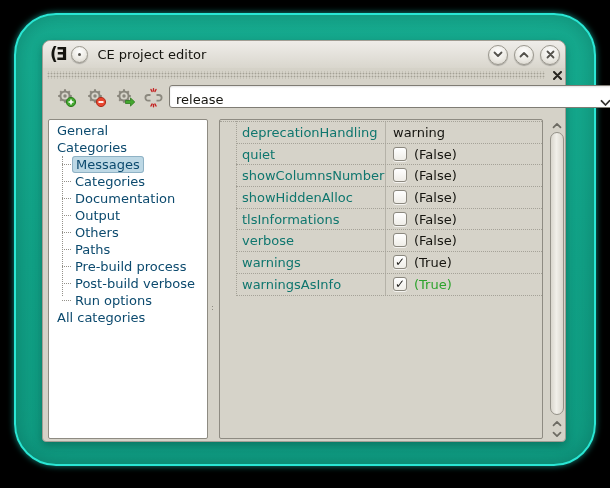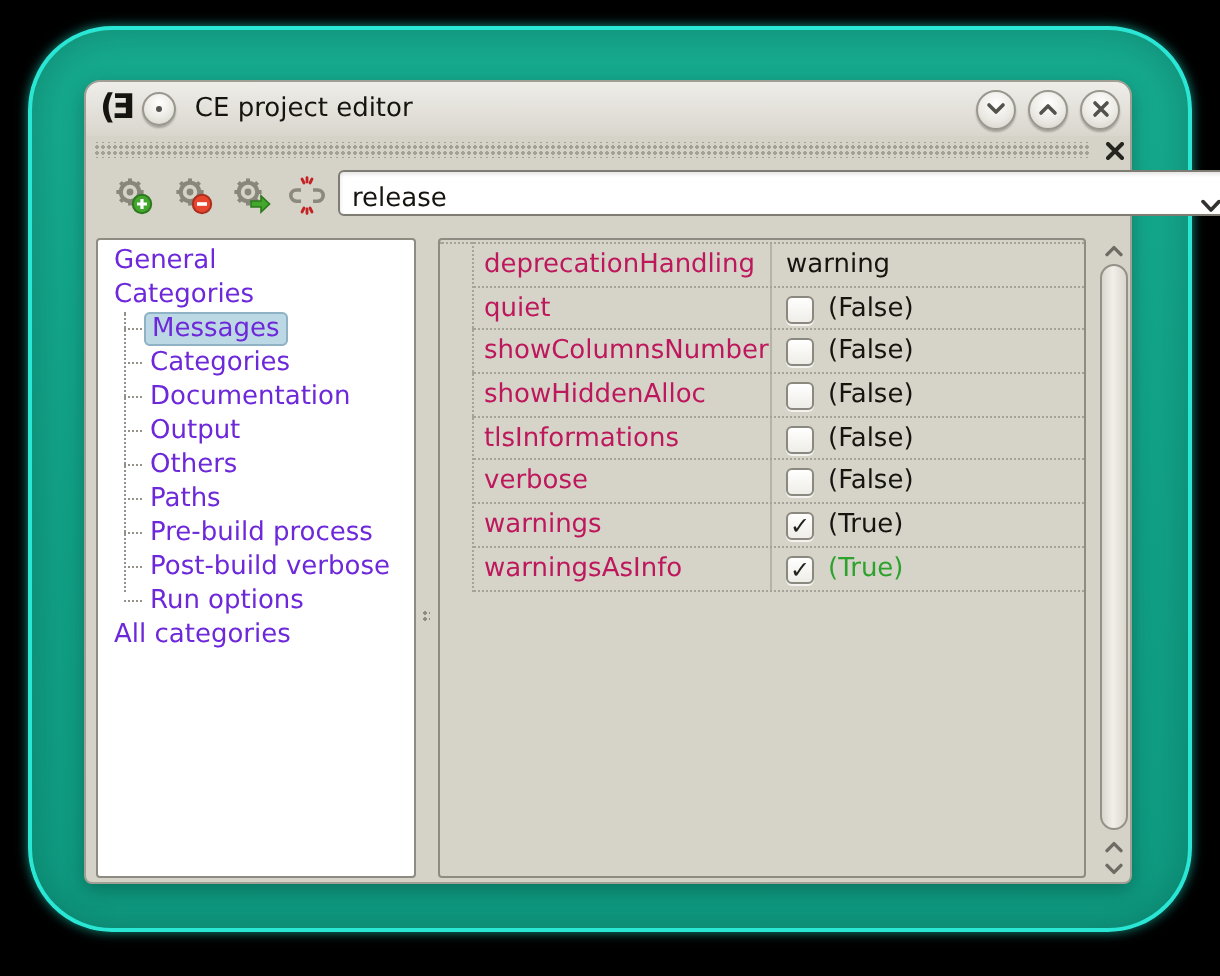--- a/index.html
+++ b/index.html
@@ -39,37 +39,37 @@
   
   .toolbtn{position:absolute;top:44px;width:22px;height:24px;display:flex;align-items:center;justify-content:center;}
   .combo{position:absolute;left:126px;top:44px;width:450px;height:23px;background:#fff;border:1px solid #7f7c74;
     border-radius:3px;display:flex;align-items:flex-end;box-shadow:inset 0 1px 2px rgba(0,0,0,.12);}
   .combo input{border:0;outline:0;flex:1;font-size:13px;color:#15140f;padding:0 0 0 6px;background:transparent;}
   .combo .arrow{padding:0 7px 0 4px;display:flex;align-items:center;}
 
   
   .tree{position:absolute;left:5px;top:78px;width:160px;height:320px;background:#fff;
     border:1px solid #8e8b82;border-radius:2px;padding-top:2px;overflow:hidden;}
-  .tree-item{position:relative;height:17px;line-height:17px;font-size:13px;color:#6d28d9;padding-left:8px;white-space:nowrap;}
+  .tree-item{position:relative;height:17px;line-height:17px;font-size:13px;color:#0c4a6e;padding-left:8px;white-space:nowrap;}
   .tree-item.child{padding-left:26px;}
   .tree-item.child::before{content:"";position:absolute;left:13px;top:8px;width:9px;border-top:1px dotted #94918a;}
   .tree-vline{position:absolute;left:13px;top:36px;height:140px;border-left:1px dotted #94918a;}
   .sel{background:#bdd8e5;border:1px solid #8fb2c5;border-radius:3px;padding:0 3px;margin-left:-3px;}
 
   .splitter-grip{position:absolute;left:168px;top:264px;width:4px;height:6px;
     background-image:radial-gradient(circle,#8e8b82 0.9px,transparent 1px);background-size:3px 3px;}
 
   .table{position:absolute;left:176px;top:78px;width:324px;height:320px;background:#d6d3c9;
     border:1px solid #8e8b82;border-radius:2px;overflow:hidden;}
   .rows{position:absolute;left:0;top:1px;width:100%;border-top:1px dotted #a5a298;}
   .gutterline{position:absolute;left:16px;top:1px;height:175px;border-left:1px dotted #a5a298;}
   .prow{display:flex;height:21.7px;align-items:center;border-bottom:1px dotted #a5a298;margin-left:16px;}
   .cell-name{width:150px;align-self:stretch;display:flex;align-items:center;padding-left:6px;
-    font-size:13px;color:#be185d;border-right:1px solid #b5b2a8;white-space:nowrap;overflow:hidden;}
-  .cell-val{flex:1;display:flex;align-items:flex-end;gap:7px;padding-left:7px;font-size:13px;color:#15140f;}
+    font-size:13px;color:#0f766e;border-right:1px solid #b5b2a8;white-space:nowrap;overflow:hidden;}
+  .cell-val{flex:1;display:flex;align-items:flex-start;gap:7px;padding-left:7px;font-size:13px;color:#15140f;}
   .cbx{width:14px;height:14px;border:1px solid #8b887f;border-radius:3px;
     background:linear-gradient(180deg,#ffffff,#efede7);box-shadow:0 1px 0 rgba(255,255,255,.7);
     font-size:12px;font-weight:bold;color:#23221f;line-height:12px;text-align:center;flex:0 0 auto;}
 
   
   .sbar{position:absolute;left:505px;top:78px;width:18px;height:320px;}
   .sbtn{position:absolute;left:0;width:18px;height:10px;display:flex;align-items:center;justify-content:center;}
   .sthumb{position:absolute;left:2px;top:13px;width:14px;height:283px;border:1px solid #949188;border-radius:7px;
     background:linear-gradient(90deg,#d9d6cd,#f1efe9 45%,#d9d6cd);}
 </style>

